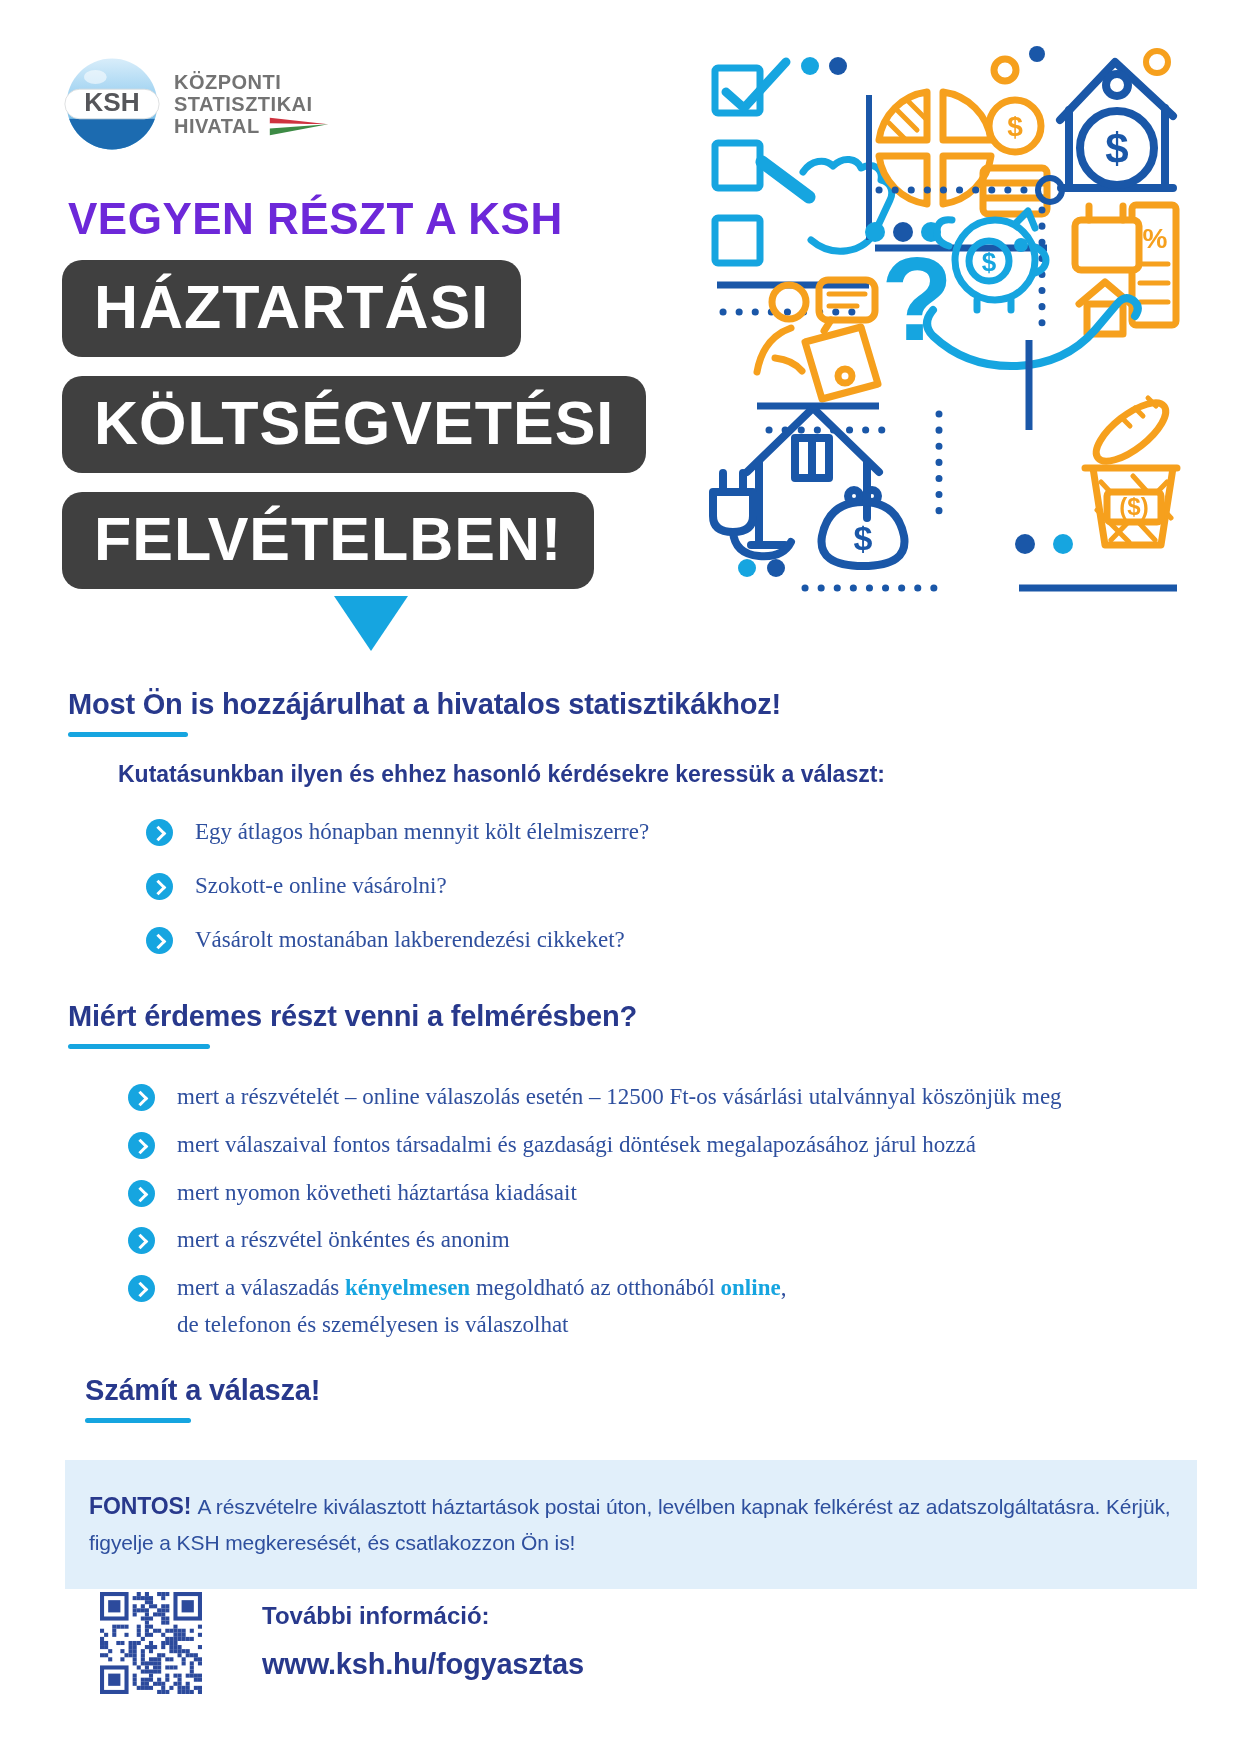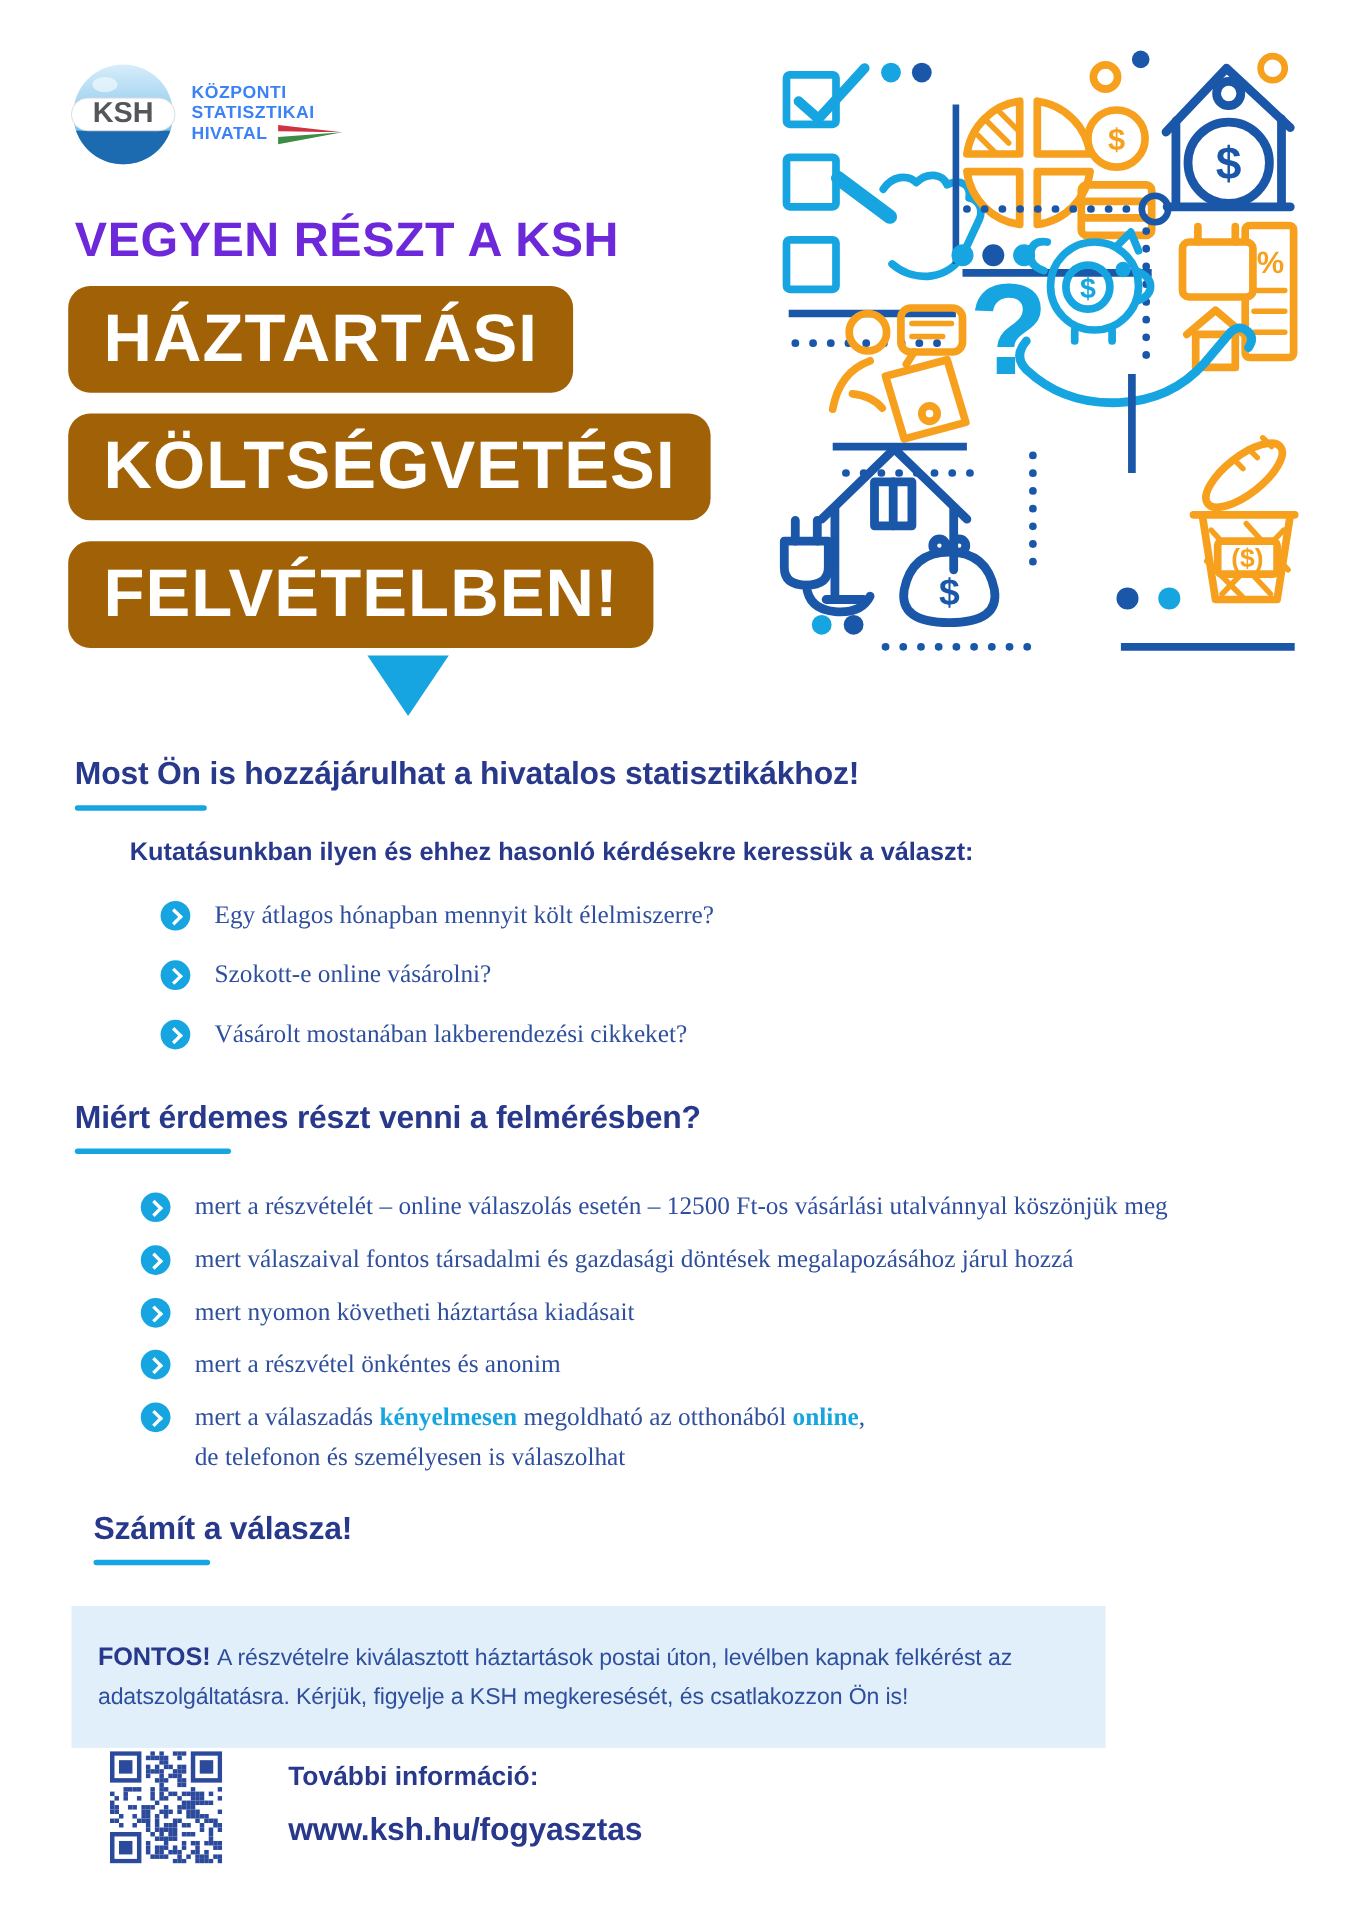--- a/index.html
+++ b/index.html
@@ -5,28 +5,28 @@
   html,body{margin:0;padding:0;}
   body{
     width:1240px;height:1754px;position:relative;background:#ffffff;
     font-family:"Liberation Sans",sans-serif;overflow:hidden;
     -webkit-font-smoothing:antialiased;
   }
   .abs{position:absolute;}
 
   
   .logo{left:64px;top:56px;display:flex;align-items:center;gap:14px;}
-  .logo-text{color:#3b82f6;font-weight:bold;font-size:16px;line-height:1.1;letter-spacing:.5px;}
+  .logo-text{color:#737373;font-weight:bold;font-size:20px;line-height:1.1;letter-spacing:.5px;}
   .logo-text .row{display:flex;align-items:center;gap:8px;}
 
   
   .title{left:62px;top:194px;}
   .kicker{color:#6d28d9;font-weight:bold;font-size:44px;letter-spacing:.5px;margin:0 0 16px 6px;}
   .tbox{
-    display:table;background:#a16207;color:#ffffff;font-weight:bold;font-size:61px;
+    display:table;background:#404040;color:#ffffff;font-weight:bold;font-size:61px;
     letter-spacing:1px;padding:17px 32px 19px;border-radius:20px;margin-bottom:19px;line-height:1;
   }
   .tail{
     width:0;height:0;margin:-12px 0 0 272px;
     border-left:37px solid transparent;border-right:37px solid transparent;
     border-top:55px solid #16a5e0;
   }
 
   
   h2{margin:0;font-size:29px;color:#28398c;font-weight:bold;letter-spacing:-.2px;}
@@ -41,21 +41,21 @@
   .btext{margin:0;font-size:23px;color:#2e4f9e;line-height:1.6;max-width:960px;font-family:Liberation Serif, serif;}
   .hl{color:#16a5e0;font-weight:bold;}
   .chev{flex:none;width:27px;height:27px;border-radius:50%;background:#16a5e0;position:relative;margin-top:5px;}
   .chev i{
     position:absolute;left:7px;top:9px;width:8px;height:8px;
     border-top:3.5px solid #fff;border-right:3.5px solid #fff;transform:rotate(45deg);
   }
 
   
   .fontos{
-    width:940px;box-sizing:border-box;background:#e1effa;padding:28px 24px;
+    width:1132px;box-sizing:border-box;background:#e1effa;padding:28px 24px;
     font-size:21px;letter-spacing:-.1px;color:#2e4f9e;line-height:1.65;
   }
   .fontos b{color:#28398c;font-size:23px;margin-right:6px;}
 
   
   .footer{display:flex;gap:60px;align-items:flex-start;}
   .qr{width:102px;height:102px;}
   .finfo .lab{font-size:24px;font-weight:bold;color:#28398c;margin:10px 0 18px;}
   .finfo .url{font-size:29px;font-weight:bold;color:#28398c;letter-spacing:-.2px;}
 

